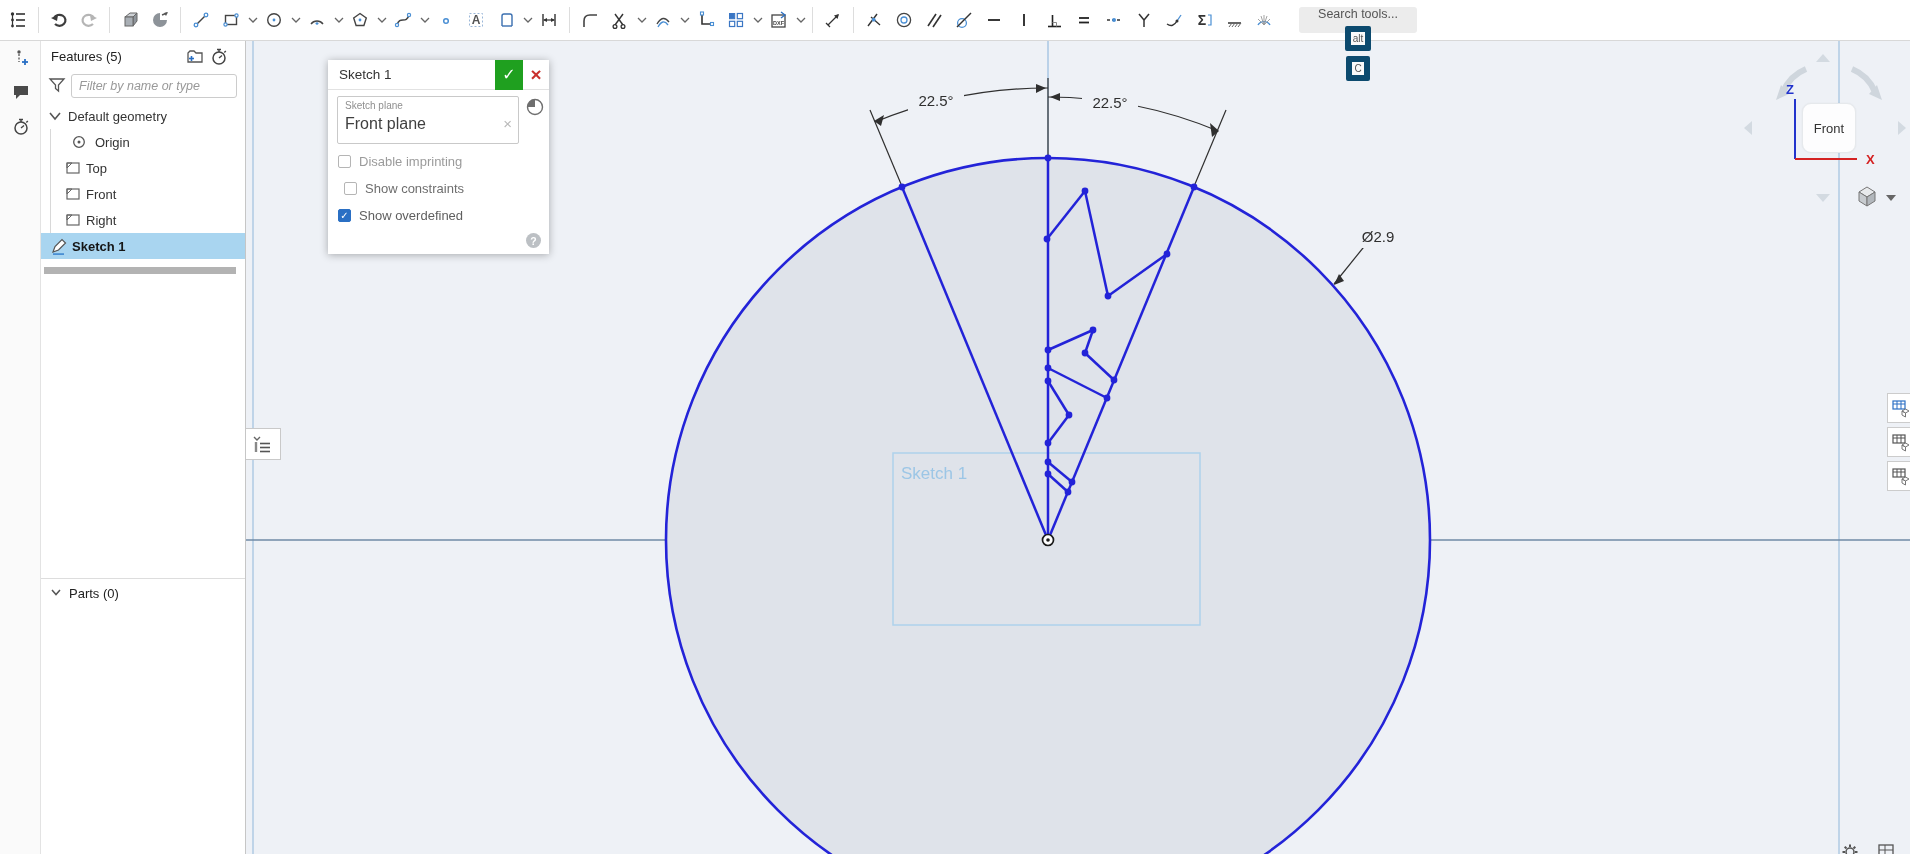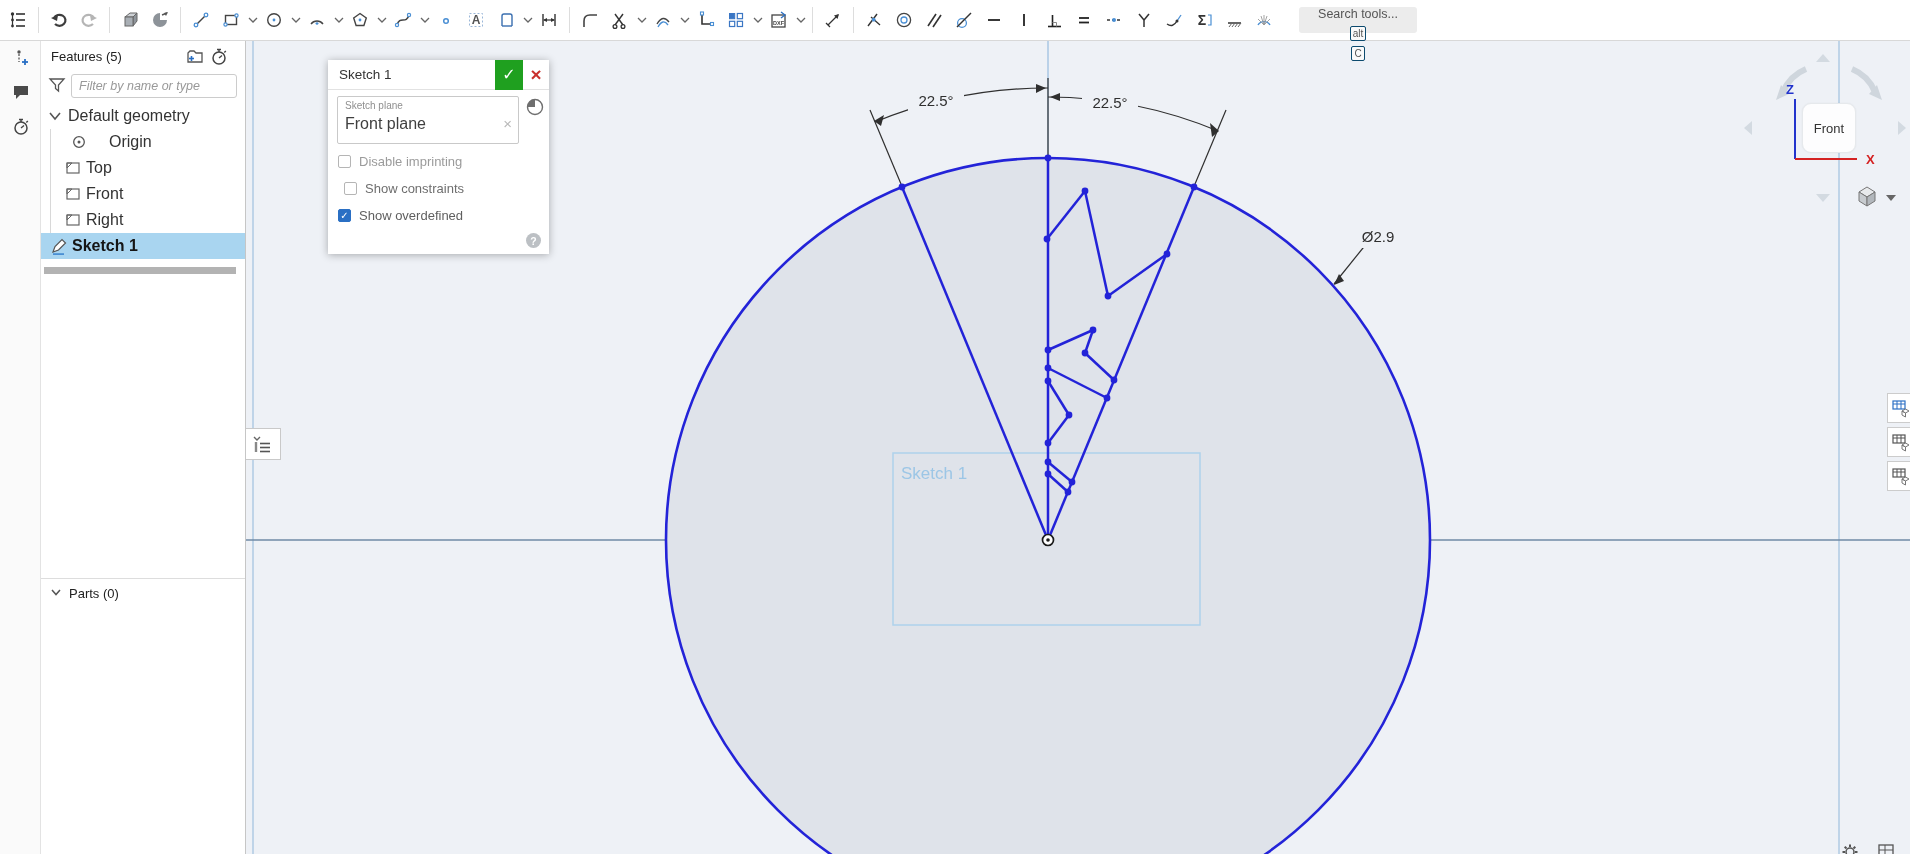--- a/index.html
+++ b/index.html
@@ -10,40 +10,40 @@
   #toolbar { position:absolute; left:0; top:0; width:1910px; height:41px; background:#fff;
     border-bottom:1px solid #d8d8d8; display:flex; align-items:center; padding-left:3px; z-index:40; }
   .tb-item { height:34px; min-width:30px; display:flex; align-items:center; justify-content:center;
     padding:0 2px; cursor:pointer; border-radius:2px; }
   .tb-caret { width:13px; height:34px; display:flex; align-items:center; justify-content:center; cursor:pointer; }
   .tb-sep { width:1px; height:26px; background:#ddd; margin:0 5px; }
   #search-box { margin-left:20px; display:flex; align-items:center; gap:5px; background:#ececec;
     border-radius:3px; height:26px; padding:0 8px; width:118px; cursor:text;flex-direction:column; }
   #search-box .ph { color:#555; font-size:12.5px; white-space:nowrap; }
   kbd { font-family:"Liberation Sans",sans-serif; font-size:10px; color:#555; background:#fafafa;
-    border:1px solid #0c4a6e; border-radius:2px; padding:0 2px; line-height:13px; }
+    border:6px solid #0c4a6e; border-radius:2px; padding:0 2px; line-height:13px; }
 
   
   #strip { position:absolute; left:0; top:41px; width:41px; height:813px; background:#fafafa;
     border-right:1px solid #e3e3e3; z-index:30; }
   .strip-icon { width:41px; height:34px; display:flex; align-items:center; justify-content:center; cursor:pointer; }
 
   
   #panel { position:absolute; left:41px; top:41px; width:205px; height:813px; background:#fff;
     border-right:1px solid #c6c6c6; z-index:30; }
   #panel-header { position:absolute; left:0; top:0; width:100%; height:30px; display:flex; align-items:center; padding:0 14px 0 10px; }
   #panel-title { font-size:13px; color:#222; flex:1 1 auto; }
   .ph-icon { width:24px; height:22px; display:flex; align-items:center; justify-content:center; cursor:pointer; }
   #filter-row { position:absolute; left:0; top:30px; width:100%; height:30px; display:flex; align-items:center; padding:0 8px 0 6px; gap:4px; }
   #filter-input { flex:1 1 auto; height:24px; border:1px solid #ccc; border-radius:3px; padding:0 7px;
     font-style:italic; color:#999; font-size:12.5px; display:flex; align-items:center; background:#fff; cursor:text; white-space:nowrap; overflow:hidden; }
   #tree { position:absolute; left:0; top:62px; width:100%; }
   .tree-row { height:26px; display:flex; align-items:center; cursor:pointer; position:relative; }
   .tree-row .tr-icon { width:20px; height:20px; display:flex; align-items:center; justify-content:center; flex:0 0 auto; }
-  .tree-row .tr-label { font-size:16px; color:#333; white-space:nowrap; }
+  .tree-row .tr-label { font-size:13px; color:#333; white-space:nowrap; }
   .tree-row.selected { background:#a9d5f0; }
   .tree-row.selected .tr-label { font-weight:bold; color:#151515; }
   #tree-guide { position:absolute; left:9px; top:88px; width:1px; height:104px; background:#d8d8d8; }
   #tree-scrollbar { position:absolute; left:3px; top:226px; width:192px; height:7px; background:#b3b3b3; cursor:pointer; }
   #parts-header { position:absolute; left:0; top:537px; width:100%; height:30px; border-top:1px solid #ddd;
     display:flex; align-items:center; padding-left:5px; cursor:pointer; }
   #parts-title { font-size:13px; color:#222; margin-left:3px; }
 
   
   #canvas { position:absolute; left:246px; top:41px; width:1664px; height:813px; background:#eef1f6; overflow:hidden; }
@@ -468,21 +468,21 @@
         </span>
         <span class="tr-label" style="margin-left: 3px;">Default geometry</span>
       </div>
       <div class="tree-row">
         <span class="tr-icon" style="margin-left: 28px;">
           <svg width="20" height="20" viewBox="0 0 20 20">
             <circle cx="10" cy="10" r="5.3" fill="none" stroke="#555" stroke-width="1.3"></circle>
             <circle cx="10" cy="10" r="1.5" fill="#555"></circle>
           </svg>
         </span>
-        <span class="tr-label" style="margin-left: 20px;">Origin</span>
+        <span class="tr-label" style="margin-left: 6px;">Origin</span>
       </div>
       <div class="tree-row">
         <span class="tr-icon" style="margin-left: 22px;">
           <svg width="20" height="20" viewBox="0 0 20 20">
             <rect x="4" y="5" width="12" height="10" fill="none" stroke="#666" stroke-width="1.2"></rect>
             <polygon points="4,5 9,5 4,10" fill="none" stroke="#666" stroke-width="1"></polygon>
           </svg>
         </span>
         <span class="tr-label" style="margin-left: 3px;">Top</span>
       </div>

